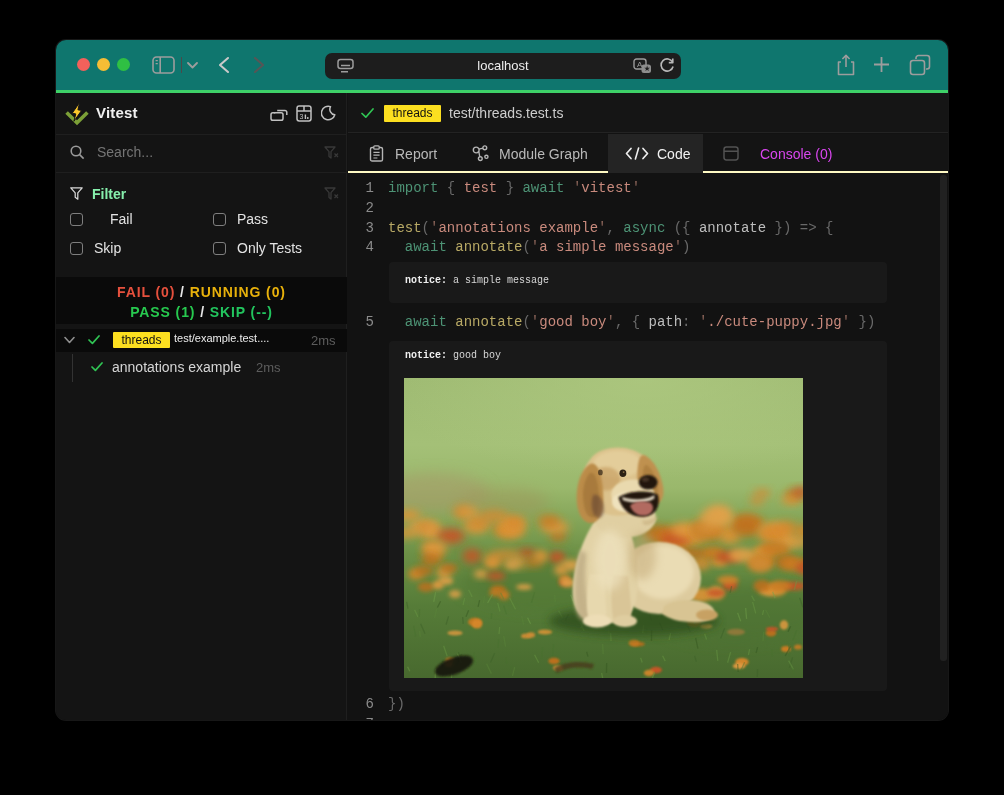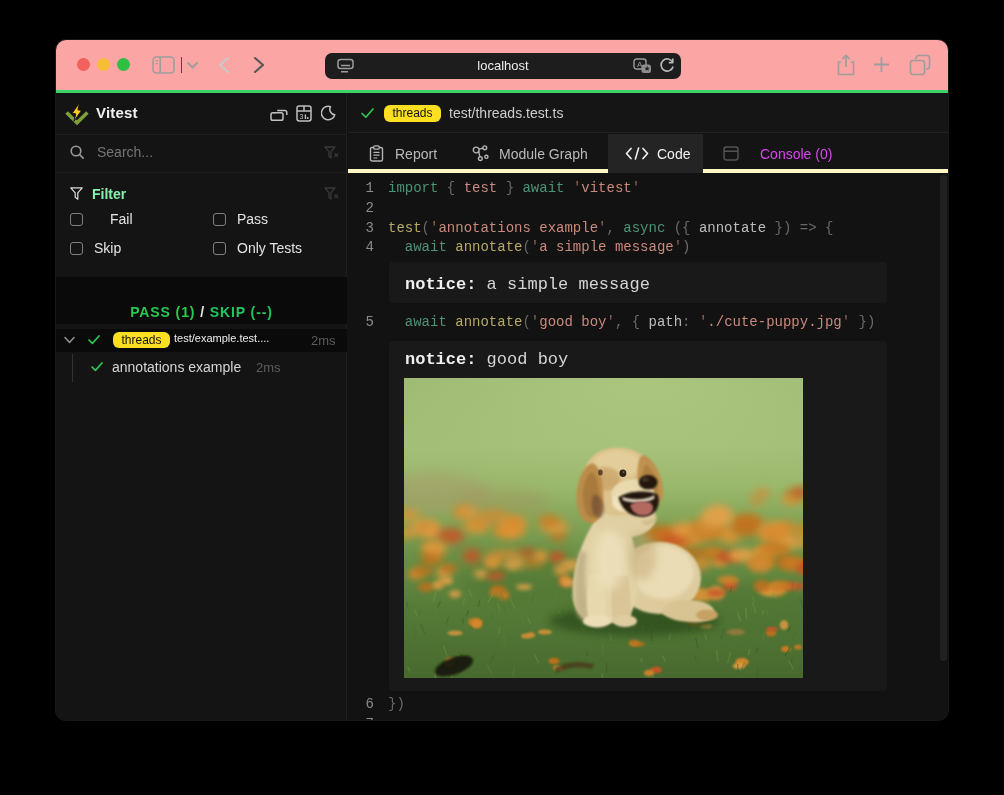--- a/index.html
+++ b/index.html
@@ -1,21 +1,21 @@
 <!DOCTYPE html>
 <html><head>
 <meta charset="utf-8">
 <style>
   * { margin:0; padding:0; box-sizing:border-box; }
   html,body { width:1004px; height:795px; background:#000; overflow:hidden;
     font-family:"Liberation Sans", sans-serif; }
   .window { position:absolute; left:56px; top:40px; width:892px; height:680px;
     border-radius:10px; overflow:hidden; background:#121212;
     box-shadow:0 0 0 1px rgba(255,255,255,0.09); }
-  .titlebar { position:absolute; left:0; top:0; width:892px; height:50px; background:#fca5a5; }
+  .titlebar { position:absolute; left:0; top:0; width:892px; height:50px; background:#0f766e; }
   .greenbar { position:absolute; left:0; top:50px; width:892px; height:3px; background:#3ed168; }
   .tl { position:absolute; top:18px; width:13px; height:13px; border-radius:50%; }
   .tl.r { left:21px; background:#f2615b; }
   .tl.y { left:41px; background:#f6bd35; }
   .tl.g { left:61px; background:#2fc043; }
   .tbico { position:absolute; color:#9d9d9d; }
   .urlfield { position:absolute; left:269px; top:13px; width:356px; height:26px;
     background:#1d1d1d; border-radius:7px; }
   .urltext { position:absolute; left:0; top:0; width:356px; height:26px; line-height:26px;
     text-align:center; color:#ededed; font-size:13px; }
@@ -25,35 +25,35 @@
     border-right:1px solid #1f1f1f; }
   .divider { position:absolute; left:0; width:291px; height:1px; background:#1f1f1f; }
   .vitest-title { position:absolute; left:40px; top:11px; font-size:15px; font-weight:700; color:#f0f0f0; letter-spacing:.2px;}
   .search-ph { position:absolute; left:41px; top:51px; font-size:14px; color:#757575; }
   .filter-title { position:absolute; left:36px; top:93px; font-size:14px; font-weight:700; color:#86efac; }
   .cblabel { position:absolute; font-size:14px; color:#e3e3e3; }
   .cbox { position:absolute; width:13px; height:13px; border:1.5px solid #7f7f7f; border-radius:3px; }
   .statusblock { position:absolute; left:0; top:184px; width:291px; height:47px; background:#0a0a0a; }
   .statline { position:absolute; left:0; width:291px; text-align:center; font-size:14px; font-weight:700; letter-spacing:0.9px; }
   .treerow1 { position:absolute; left:0; top:236px; width:291px; height:23px; background:#0a0a0a; }
-  .pill { position:absolute; background:#fcdf20; border-radius:6px; color:#111; font-size:12px;
+  .pill { position:absolute; background:#fcdf20; border-radius:1px; color:#111; font-size:12px;
     text-align:center; }
   .main { position:absolute; left:292px; top:0; width:600px; height:627px; background:#121212; }
   .filehead { position:absolute; left:0; top:0; width:600px; height:40px; border-bottom:1px solid #232323; background:#151515;}
-  .tabsbar { position:absolute; left:0; top:41px; width:600px; height:39px; border-bottom:4px solid #fef9c3; background:#141414; }
+  .tabsbar { position:absolute; left:0; top:41px; width:600px; height:39px; border-bottom:2px solid #fef9c3; background:#141414; }
   .tablabel { font-size:14px; color:#b9b9b9; }
   .codearea { position:absolute; left:0; top:81px; width:600px; height:546px; background:#121212;
     font-family:"Liberation Mono", monospace; font-size:14px; }
   .cl { position:absolute; height:20px; line-height:20px; white-space:pre; }
   .num { position:absolute; left:0; width:26px; text-align:right; color:#8b8b8b; height:20px; line-height:20px;}
   .src { position:absolute; left:40px; height:20px; line-height:20px; white-space:pre; }
   .kw { color:#4d9375; } .fn { color:#b8a965; } .str { color:#c98a7d; }
   .pu { color:#696969; } .va { color:#bdbdbd; } .qu { color:#8a6459; }
   .notebox { position:absolute; left:41px; width:498px; background:#191919; border-radius:4px; }
-  .notetext { position:absolute; font-family:"Liberation Mono", monospace; font-size:17px; color:#d6d6d6; }
+  .notetext { position:absolute; font-family:"Liberation Mono", monospace; font-size:10px; color:#d6d6d6; }
   .notetext b { color:#efefef; }
   .scrollthumb { position:absolute; left:592px; top:82px; width:7px; height:486px; background:#212121; border-radius:3px;}
 </style>
 </head>
 <body>
 <div class="window">
 
   <div class="titlebar">
     <div class="tl r"></div>
       <div class="tl y"></div>
@@ -165,20 +165,23 @@
       <div class="cbox" style="left:14px;top:120px"></div>
       <div class="cblabel" style="left:54px;top:118px">Fail</div>
       <div class="cbox" style="left:157px;top:120px"></div>
       <div class="cblabel" style="left:181px;top:118px">Pass</div>
       <div class="cbox" style="left:14px;top:149px"></div>
       <div class="cblabel" style="left:38px;top:147px">Skip</div>
       <div class="cbox" style="left:157px;top:149px"></div>
       <div class="cblabel" style="left:181px;top:147px">Only Tests</div>
 
       <div class="statusblock"></div>
+      <div class="statline" style="top:191px">
+        <span style="color:#e5503d">FAIL (0)</span><span style="color:#e8e8e8"> / </span><span style="color:#e8b10b">RUNNING (0)</span>
+      </div>
       <div class="statline" style="top:211px">
         <span style="color:#27c94f">PASS (1)</span><span style="color:#e8e8e8"> / </span><span style="color:#22c55e">SKIP (--)</span>
       </div>
 
       <div class="treerow1"></div>
       <svg style="position:absolute;left:8px;top:243px" width="11" height="8" viewBox="0 0 11 8">
         <path d="M1 1.5 L5.5 6.5 L10 1.5" fill="none" stroke="#8f8f8f" stroke-width="1.6" stroke-linecap="round" stroke-linejoin="round"></path>
       </svg>
       <svg style="position:absolute;left:32px;top:242px" width="12" height="10" viewBox="0 0 12 10">
         <path d="M1 5 L4.4 8.4 L11 1" fill="none" stroke="#30c454" stroke-width="1.7" stroke-linecap="round" stroke-linejoin="round"></path>

